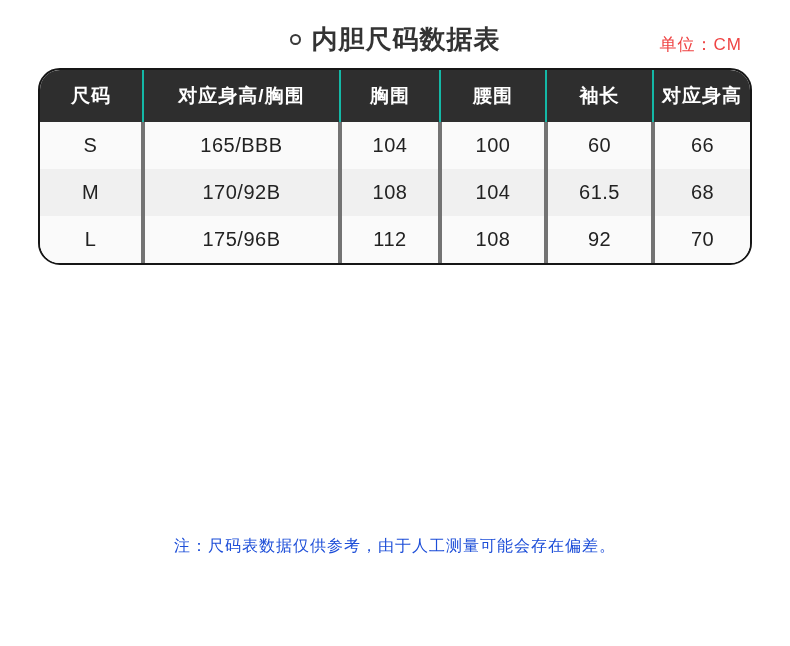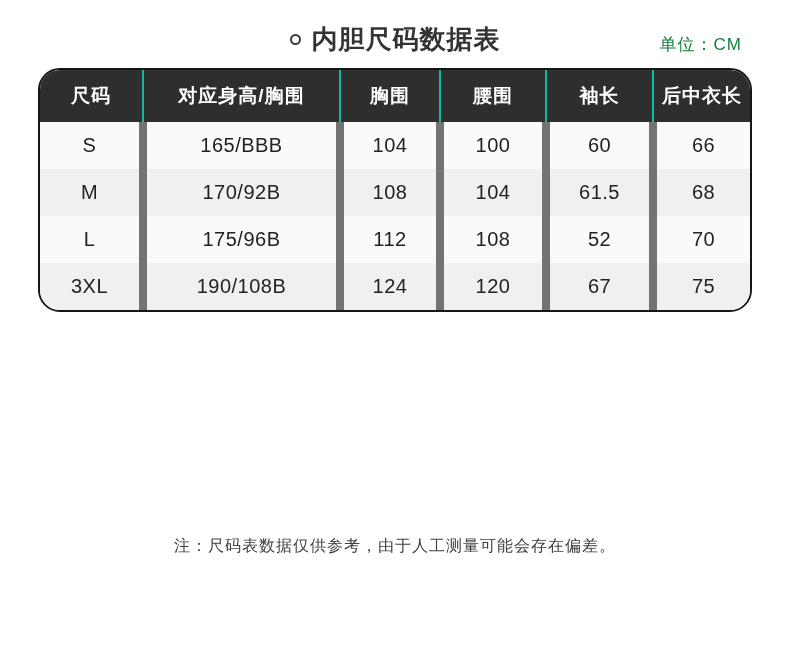--- a/index.html
+++ b/index.html
@@ -36,21 +36,21 @@
     font-size: 26px;
     font-weight: 700;
     color: #333333;
     letter-spacing: 1px;
   }
   .unit-label {
     position: absolute;
     top: 33px;
     right: 48px;
     font-size: 17px;
-    color: #15803d;
+    color: #ef4444;
     letter-spacing: 1px;
   }
 
   
   .table-wrap {
     position: absolute;
     top: 68px;
     left: 38px;
     width: 714px;
     border: 2px solid #161616;
@@ -72,35 +72,35 @@
     text-align: center;
     border-left: 2px solid #14b8a6;
     letter-spacing: 1px;
   }
   .size-table th:first-child { border-left: none; }
   .size-table td {
     height: 47px;
     text-align: center;
     font-size: 20px;
     color: #222222;
-    border-left: 8px solid #737373;
+    border-left: 4px solid #737373;
     letter-spacing: 0.5px;
   }
   .size-table td:first-child { border-left: none; }
   .size-table tbody tr:nth-child(odd)  { background: #fafafa; }
   .size-table tbody tr:nth-child(even) { background: #f0f0f0; }
 
   
   .note {
     position: absolute;
     top: 536px; left: 0;
     width: 100%;
     text-align: center;
     font-size: 16px;
-    color: #404040;
+    color: #1d4ed8;
     letter-spacing: 1px;
   }
 </style>
 </head>
 <body>
 
 <div class="page">
 
   <div class="title-row">
     <span class="title-inner">
@@ -121,21 +121,21 @@
           <col style="width:107px">
           <col style="width:97px">
       </colgroup>
       <thead>
         <tr>
           <th>尺码</th>
           <th>对应身高/胸围</th>
           <th>胸围</th>
           <th>腰围</th>
           <th>袖长</th>
-          <th>后中衣长</th>
+          <th>对应身高</th>
         </tr>
       </thead>
       <tbody>
         <tr>
           <td>S</td>
           <td>165/BBB</td>
           <td>104</td>
           <td>100</td>
           <td>60</td>
           <td>66</td>
@@ -146,30 +146,22 @@
           <td>108</td>
           <td>104</td>
           <td>61.5</td>
           <td>68</td>
         </tr>
         <tr>
           <td>L</td>
           <td>175/96B</td>
           <td>112</td>
           <td>108</td>
-          <td>52</td>
+          <td>92</td>
           <td>70</td>
-        </tr>
-        <tr>
-          <td>3XL</td>
-          <td>190/108B</td>
-          <td>124</td>
-          <td>120</td>
-          <td>67</td>
-          <td>75</td>
         </tr>
       </tbody>
     </table>
   </div>
 
   <div class="note">注：尺码表数据仅供参考，由于人工测量可能会存在偏差。</div>
 
 </div>
 
 </body></html>

